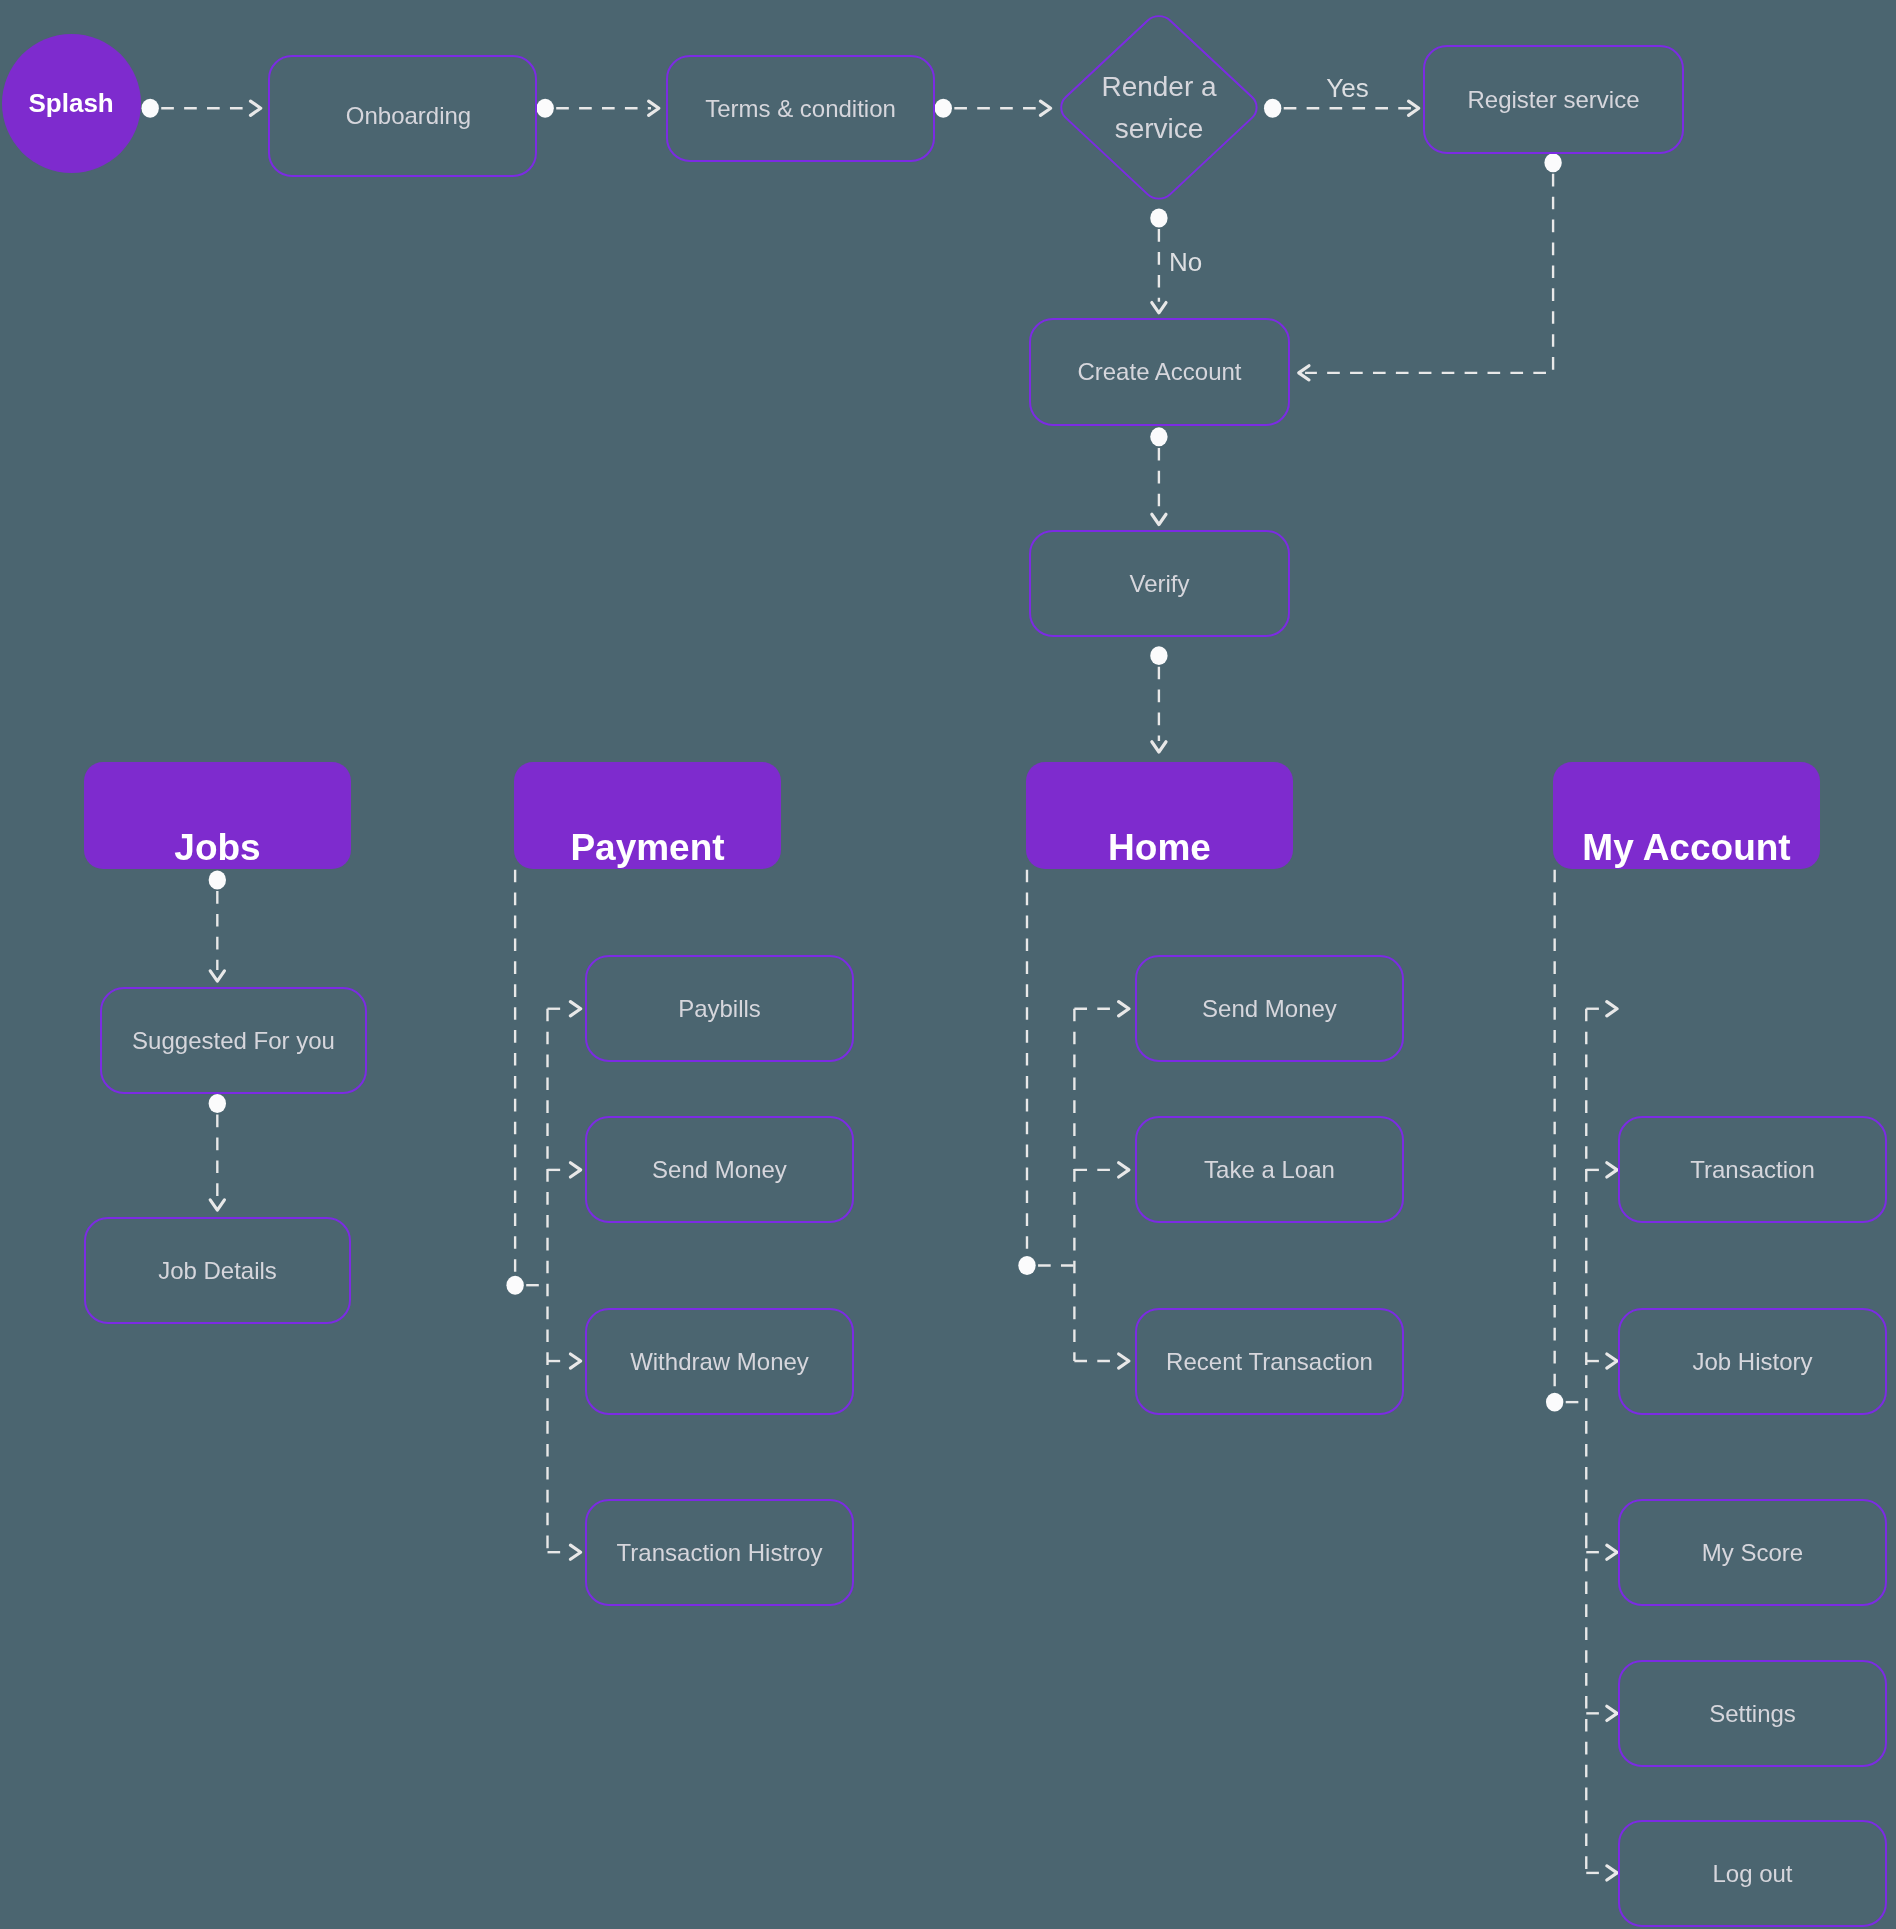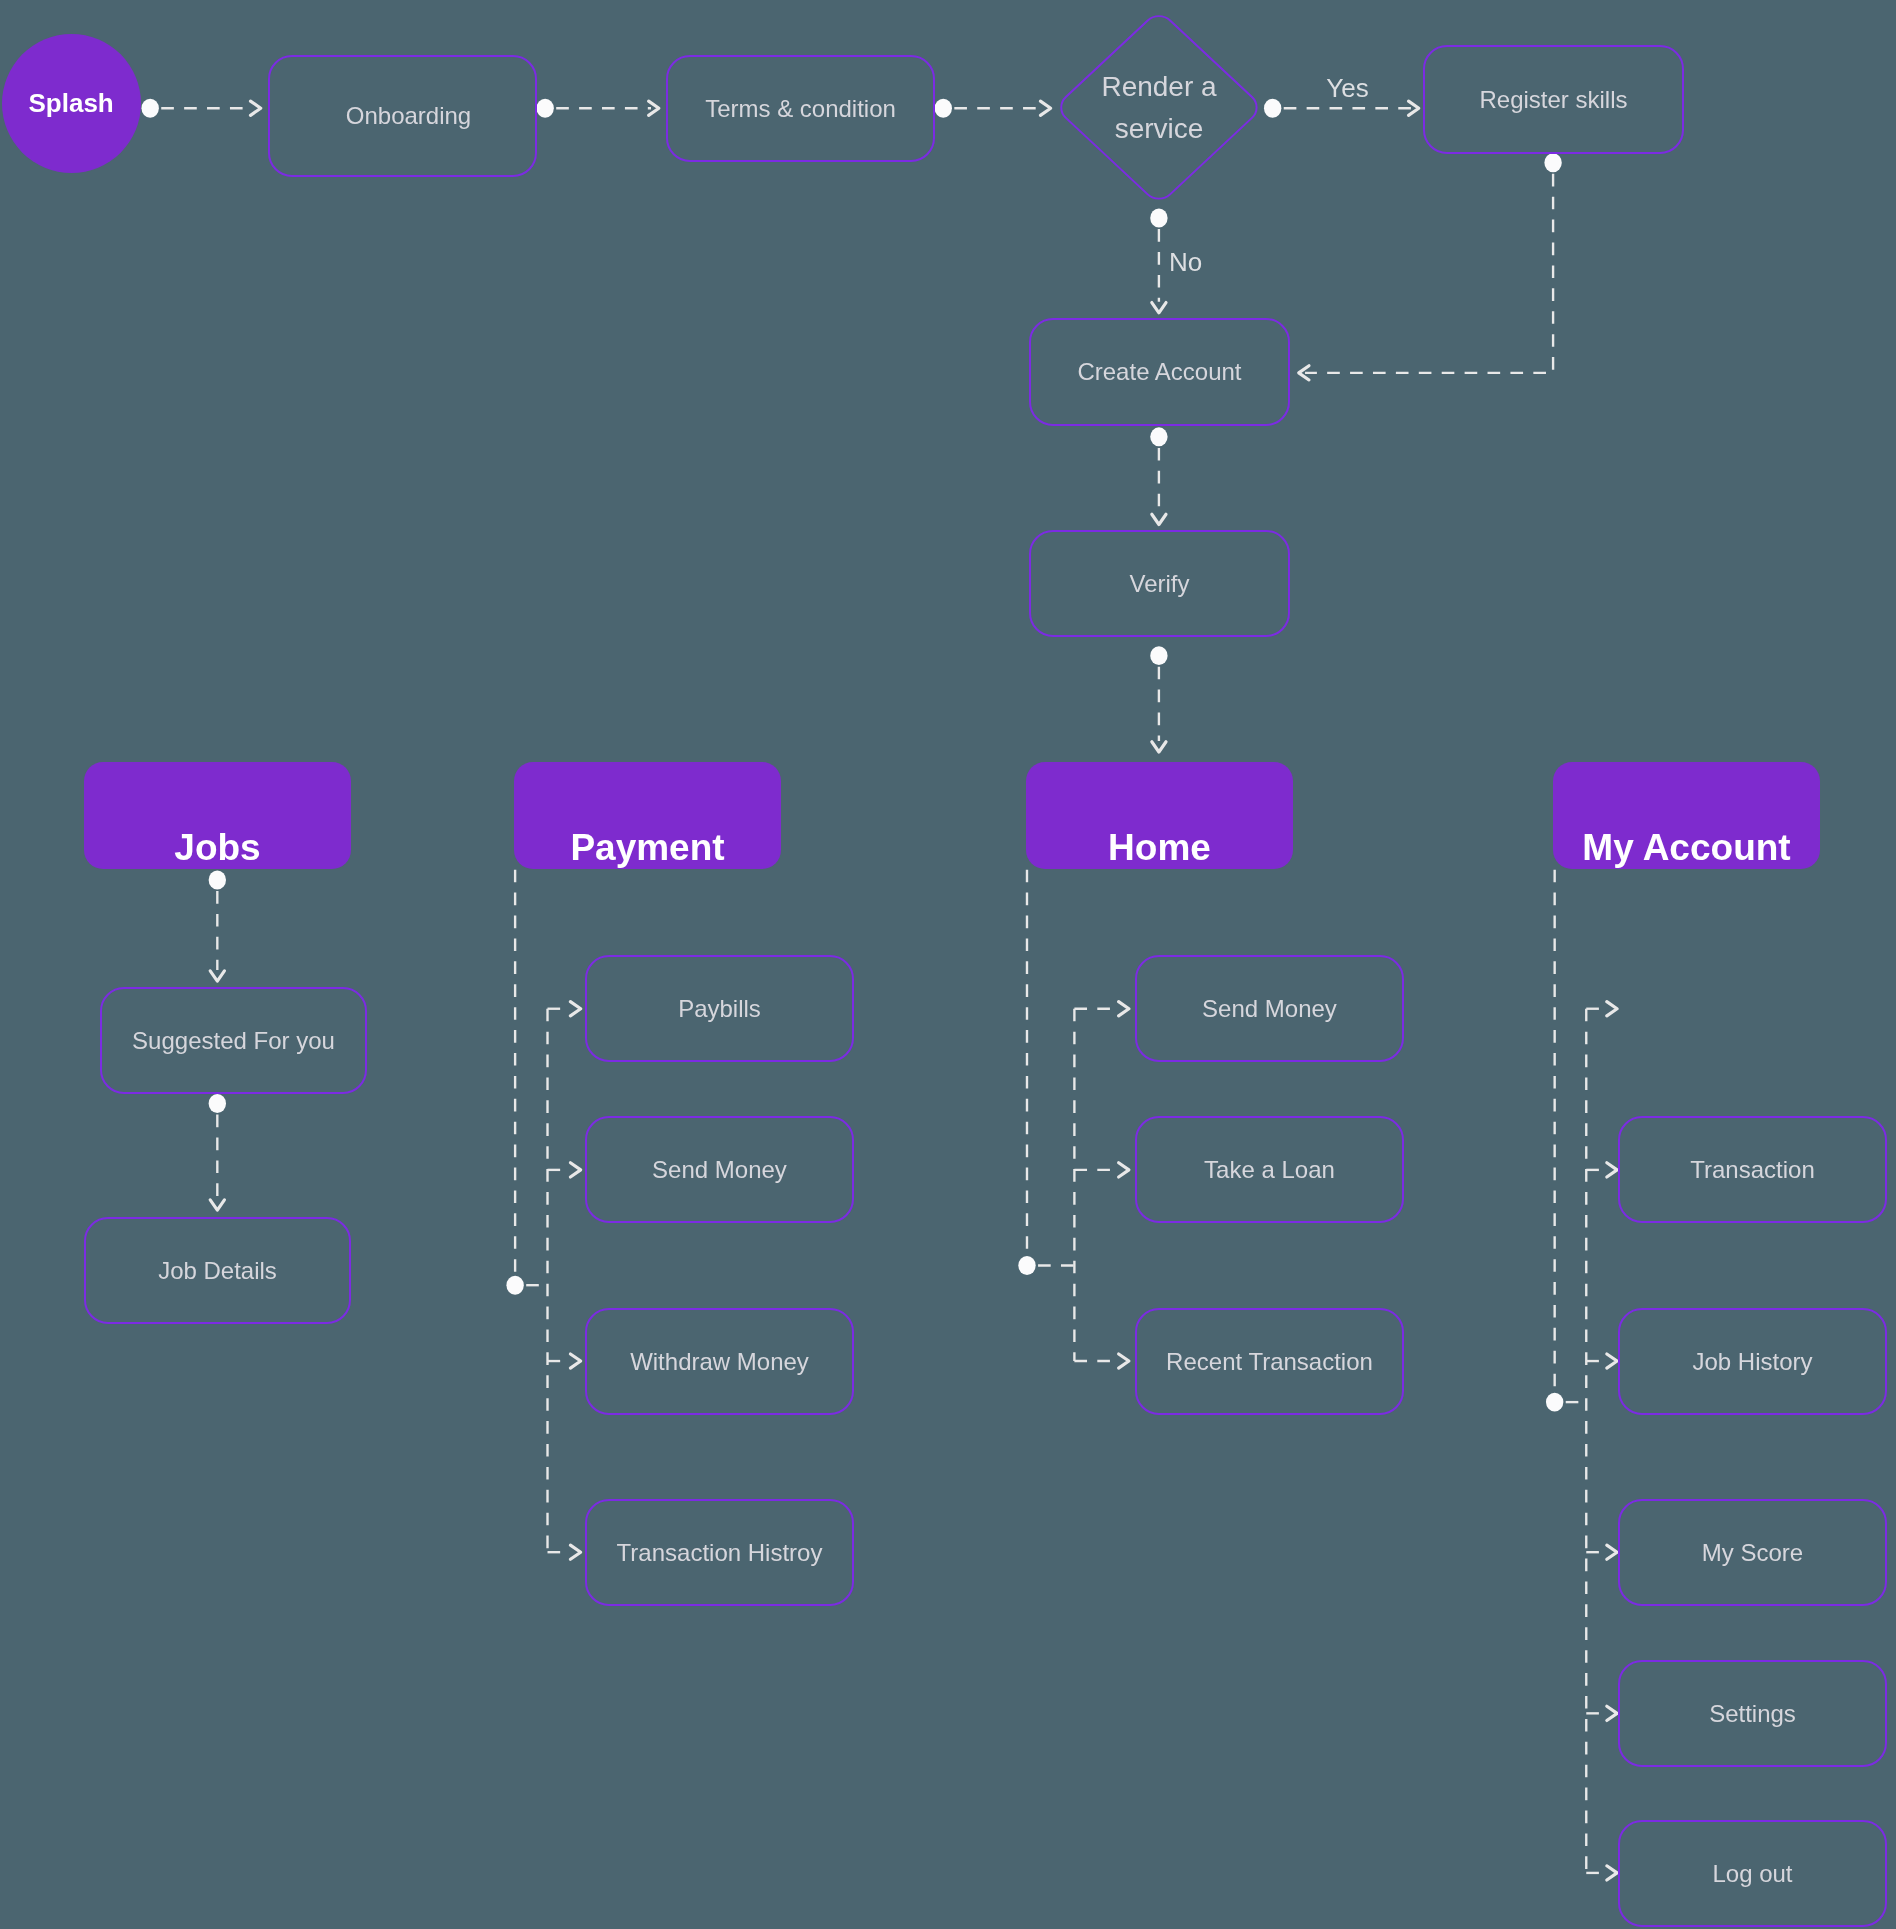--- a/index.html
+++ b/index.html
@@ -169,21 +169,21 @@
   </div>
 
   <div class="decision-label">
     <span class="lbl" style="width:134px;">Render a service</span>
   </div>
 
   <div class="edge-label" style="left:1312px;top:73px;width:71px;text-align:center;">Yes</div>
   <div class="edge-label" style="left:1169px;top:247px;">No</div>
 
   <div class="node" style="left:1423px;top:45px;width:261px;height:109px;">
-    <span class="lbl">Register skills</span>
+    <span class="lbl">Register service</span>
   </div>
 
   <div class="node" style="left:1029px;top:318px;width:261px;height:108px;">
     <span class="lbl">Create Account</span>
   </div>
 
   <div class="node" style="left:1029px;top:530px;width:261px;height:107px;">
     <span class="lbl">Verify</span>
   </div>
 

